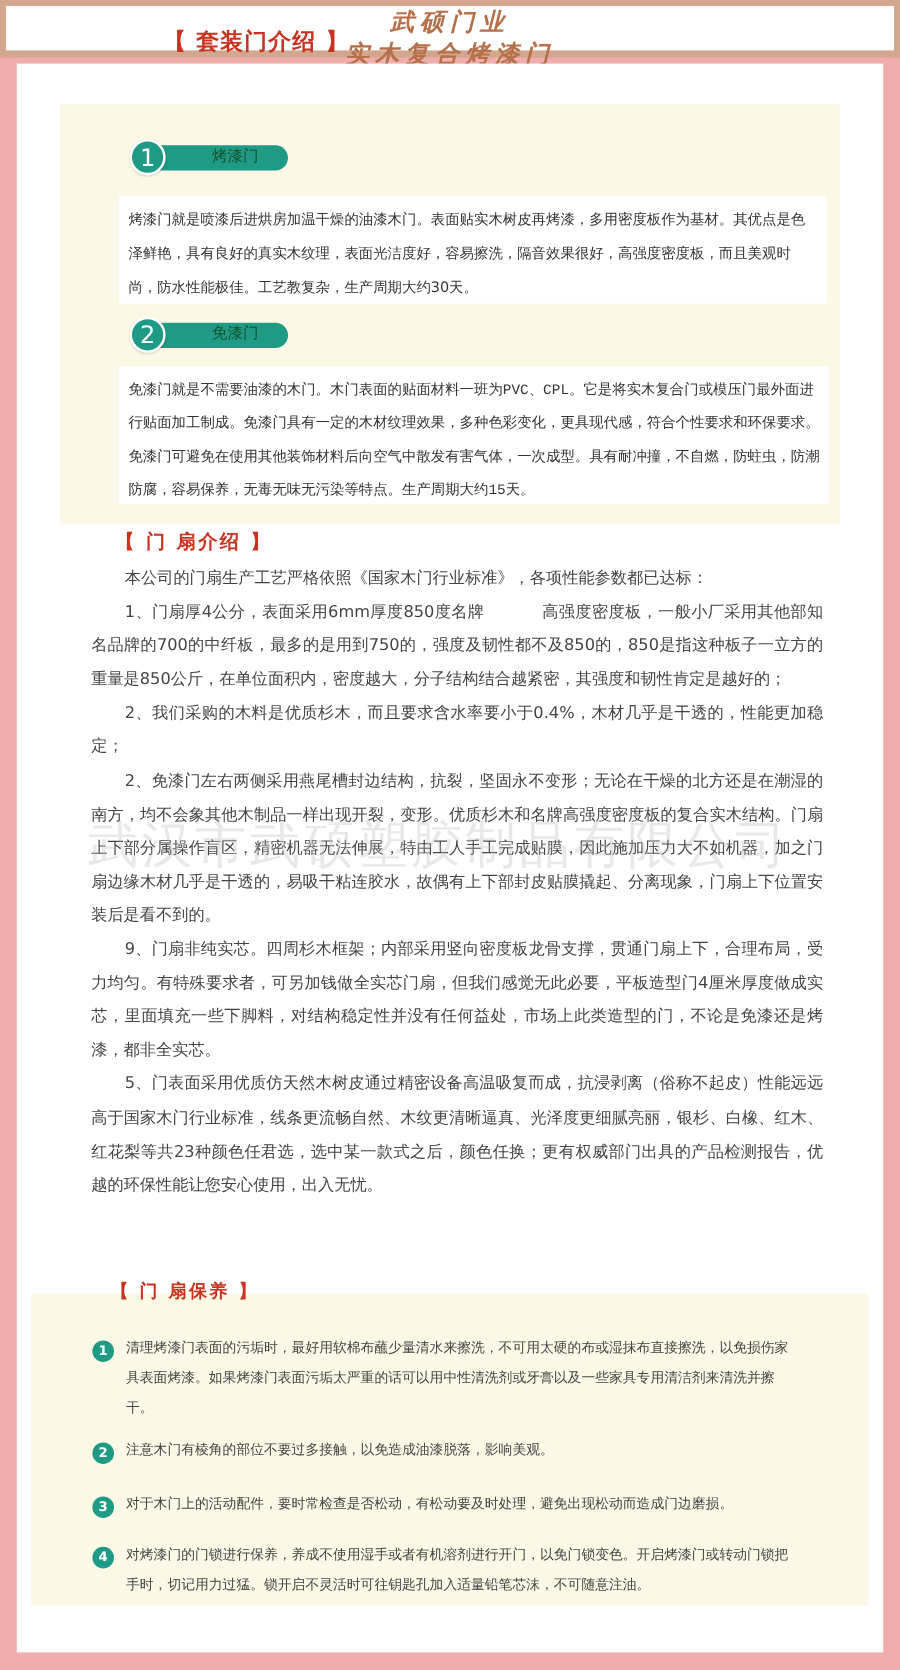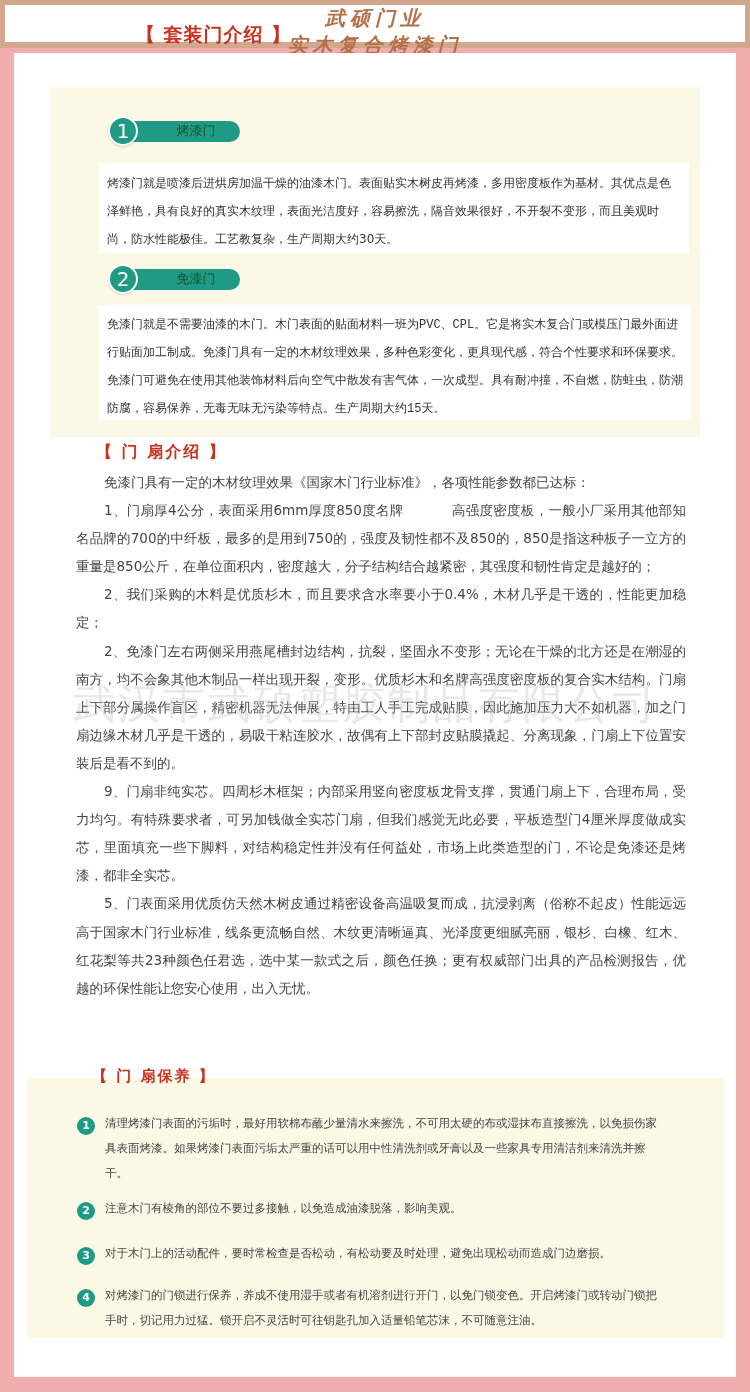--- a/index.html
+++ b/index.html
@@ -125,32 +125,32 @@
 <div class="page"></div>
 
 <div class="sec1" style="left:50px; top:87px;"></div>
 <div class="sec-title sec1-title">【 套装门介绍 】</div>
 
 <div class="badge badge1">
   <div class="badge-pill"></div>
   <div class="badge-circle">1</div>
   <div class="badge-label">烤漆门</div>
 </div>
-<div class="textbox tb1">烤漆门就是喷漆后进烘房加温干燥的油漆木门。表面贴实木树皮再烤漆，多用密度板作为基材。其优点是色泽鲜艳，具有良好的真实木纹理，表面光洁度好，容易擦洗，隔音效果很好，不开裂不变形，而且美观时尚，防水性能极佳。工艺教复杂，生产周期大约30天。</div>
+<div class="textbox tb1">烤漆门就是喷漆后进烘房加温干燥的油漆木门。表面贴实木树皮再烤漆，多用密度板作为基材。其优点是色泽鲜艳，具有良好的真实木纹理，表面光洁度好，容易擦洗，隔音效果很好，高强度密度板，而且美观时尚，防水性能极佳。工艺教复杂，生产周期大约30天。</div>
 
 <div class="badge badge2">
   <div class="badge-pill"></div>
   <div class="badge-circle">2</div>
   <div class="badge-label">免漆门</div>
 </div>
 <div class="textbox tb2">免漆门就是不需要油漆的木门。木门表面的贴面材料一班为PVC、CPL。它是将实木复合门或模压门最外面进行贴面加工制成。免漆门具有一定的木材纹理效果，多种色彩变化，更具现代感，符合个性要求和环保要求。免漆门可避免在使用其他装饰材料后向空气中散发有害气体，一次成型。具有耐冲撞，不自燃，防蛀虫，防潮防腐，容易保养，无毒无味无污染等特点。生产周期大约15天。</div>
 
 <div class="sec-title sec2-title">【 门 扇介绍 】</div>
 <div class="sec2-body">
-  <p class="indent">免漆门具有一定的木材纹理效果《国家木门行业标准》，各项性能参数都已达标：</p>
+  <p class="indent">本公司的门扇生产工艺严格依照《国家木门行业标准》，各项性能参数都已达标：</p>
   <p class="indent"><span>1、门扇厚4公分，表面采用6mm厚度850度名牌</span><span class="gap"></span><span>高强度密度板，一般小厂采用其他部知名品牌的700的中纤板，最多的是用到750的，强度及韧性都不及850的，850是指这种板子一立方的重量是850公斤，在单位面积内，密度越大，分子结构结合越紧密，其强度和韧性肯定是越好的；</span></p>
   <p class="indent">2、我们采购的木料是优质杉木，而且要求含水率要小于0.4%，木材几乎是干透的，性能更加稳定；</p>
   <p class="indent">2、免漆门左右两侧采用燕尾槽封边结构，抗裂，坚固永不变形；无论在干燥的北方还是在潮湿的南方，均不会象其他木制品一样出现开裂，变形。优质杉木和名牌高强度密度板的复合实木结构。门扇上下部分属操作盲区，精密机器无法伸展，特由工人手工完成贴膜，因此施加压力大不如机器，加之门扇边缘木材几乎是干透的，易吸干粘连胶水，故偶有上下部封皮贴膜撬起、分离现象，门扇上下位置安装后是看不到的。</p>
   <p class="indent">9、门扇非纯实芯。四周杉木框架；内部采用竖向密度板龙骨支撑，贯通门扇上下，合理布局，受力均匀。有特殊要求者，可另加钱做全实芯门扇，但我们感觉无此必要，平板造型门4厘米厚度做成实芯，里面填充一些下脚料，对结构稳定性并没有任何益处，市场上此类造型的门，不论是免漆还是烤漆，都非全实芯。</p>
   <p class="indent">5、门表面采用优质仿天然木树皮通过精密设备高温吸复而成，抗浸剥离（俗称不起皮）性能远远高于国家木门行业标准，线条更流畅自然、木纹更清晰逼真、光泽度更细腻亮丽，银杉、白橡、红木、红花梨等共23种颜色任君选，选中某一款式之后，颜色任换；更有权威部门出具的产品检测报告，优越的环保性能让您安心使用，出入无忧。</p>
 </div>
 
 <div class="watermark">武汉市武硕塑胶制品有限公司</div>
 
 <div class="sec3"></div>

